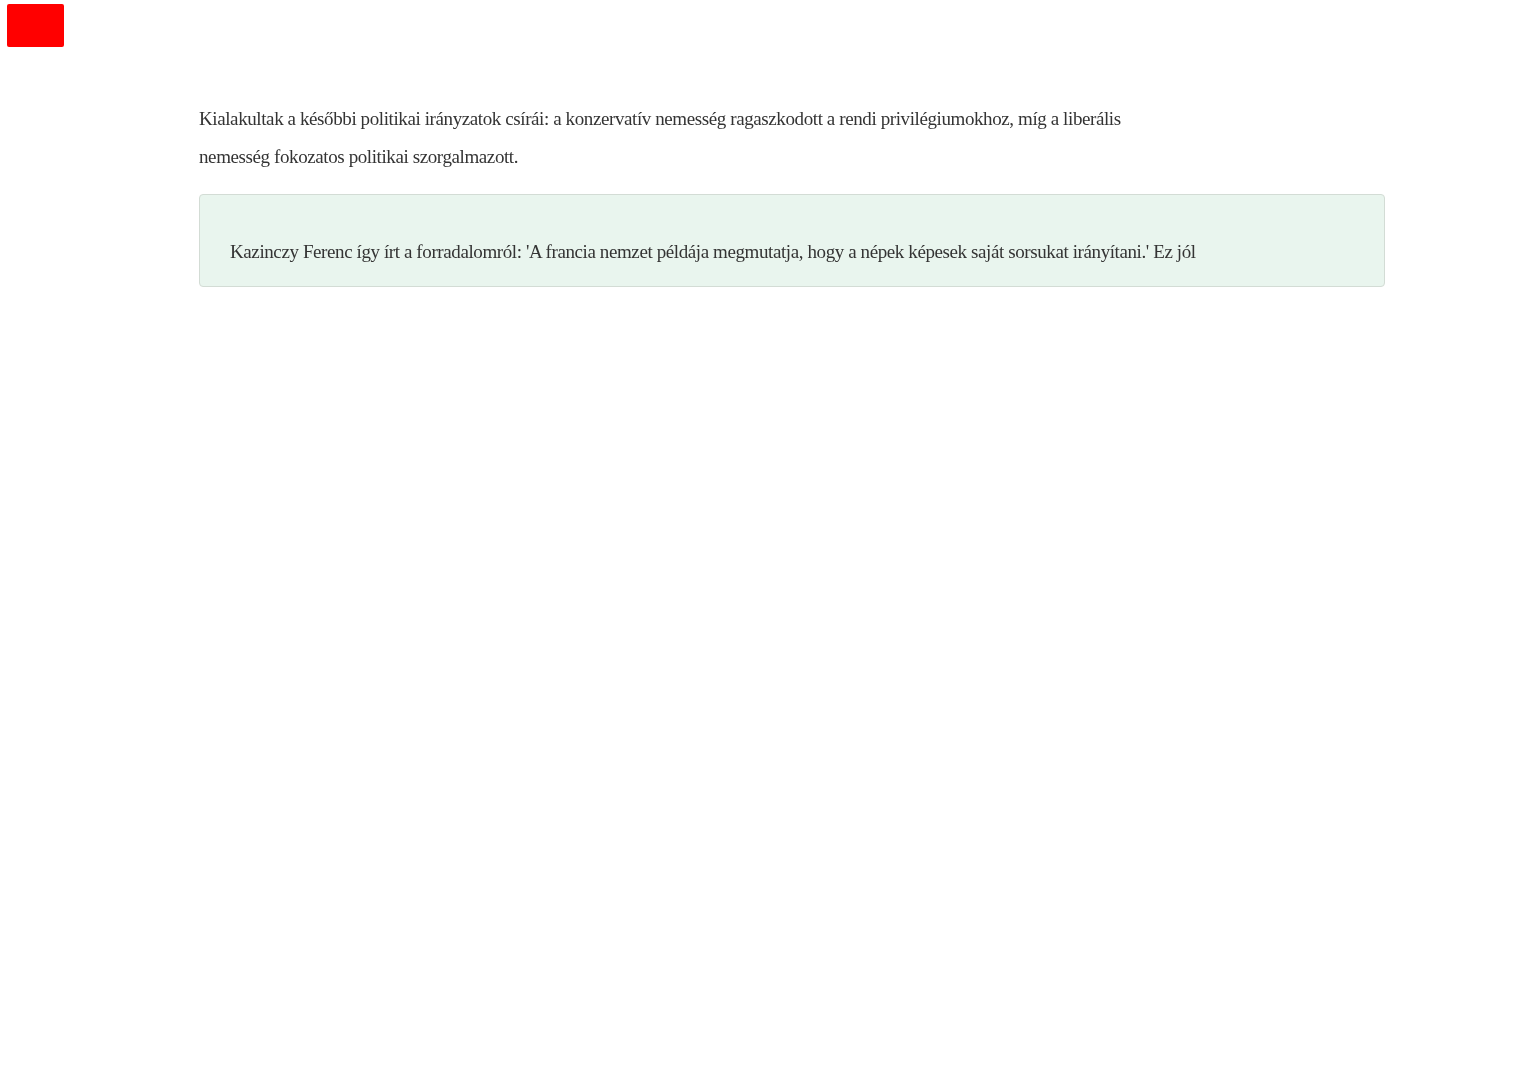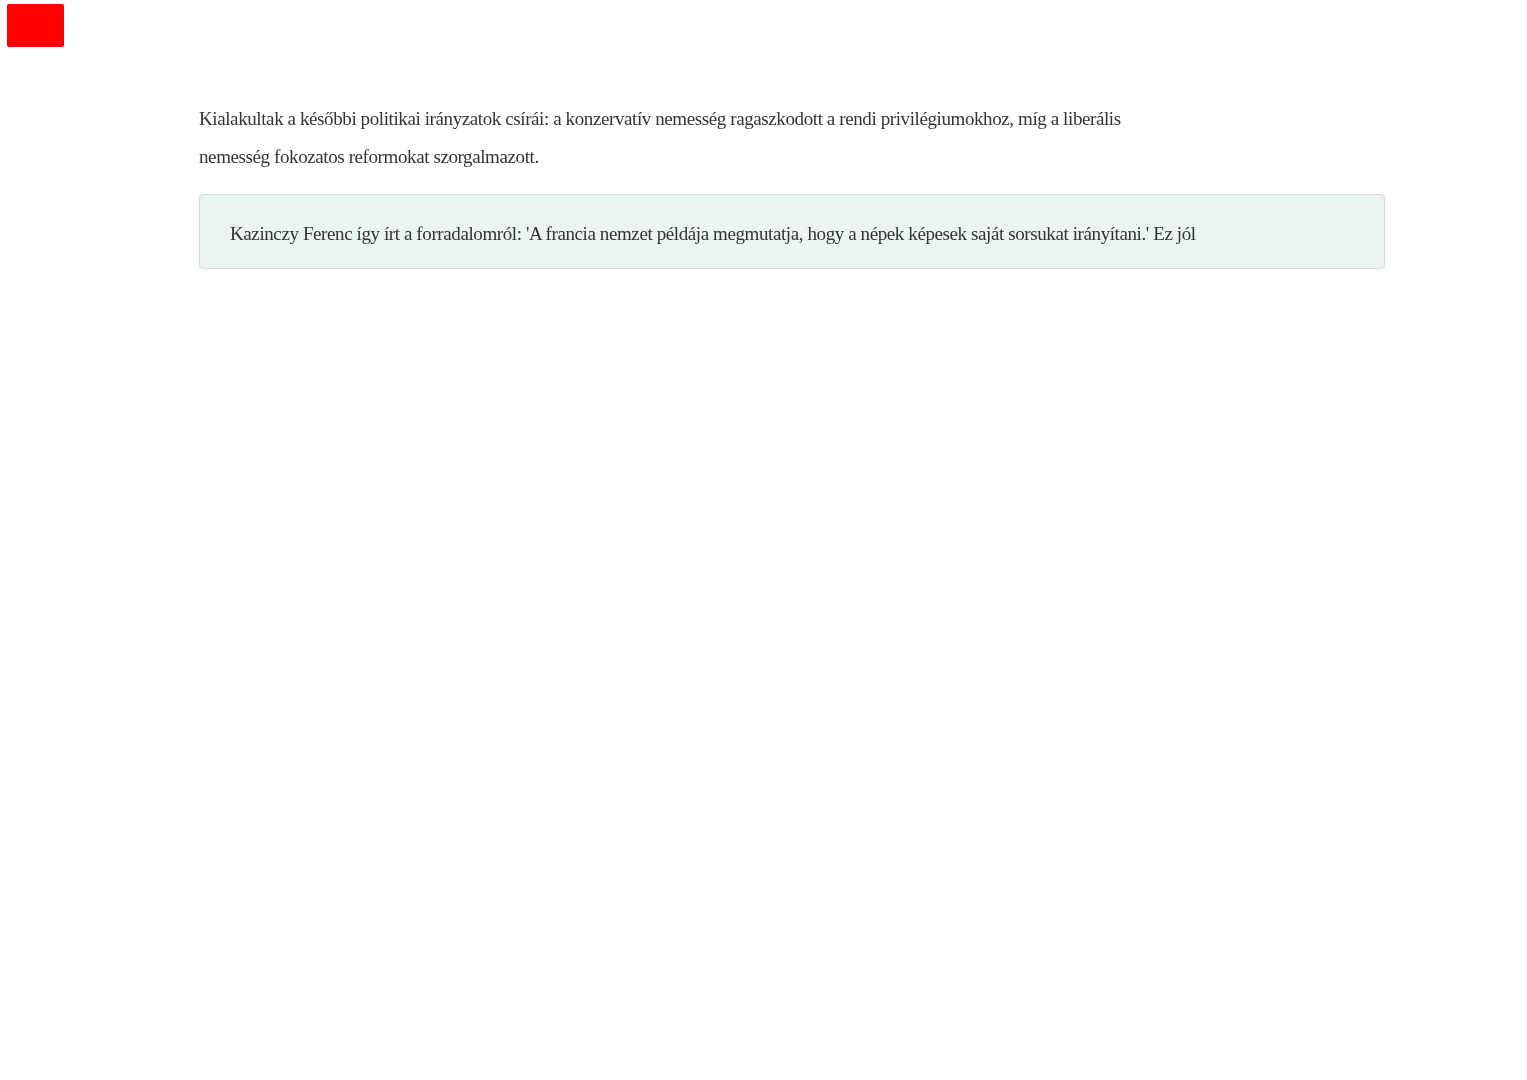--- a/index.html
+++ b/index.html
@@ -41,38 +41,38 @@
     display: block;
     white-space: nowrap;
   }
   .callout {
     box-sizing: border-box;
     width: 1186px;
     margin-top: 18px;
     background: var(--callout-bg, #e9f5ee);
     border: 1px solid var(--callout-border, #d3dcd5);
     border-radius: 4px;
-    padding: 22px 30px 18px 30px;
+    padding: 40px 30px 18px 30px;
     font-size: 19px;
     line-height: 33px;
     letter-spacing: -0.4px;
   }
 </style>
 </head>
 <body>
 
 <div class="page">
 
   <div class="red-marker"></div>
 
   <div class="content">
 
     <p class="paragraph">
       <span class="line">Kialakultak a későbbi politikai irányzatok csírái: a konzervatív nemesség ragaszkodott a rendi privilégiumokhoz, míg a liberális</span>
-      <span class="line">nemesség fokozatos reformokat szorgalmazott.</span>
+      <span class="line">nemesség fokozatos politikai szorgalmazott.</span>
     </p>
 
     <div class="callout">
       <span class="line">Kazinczy Ferenc így írt a forradalomról: 'A francia nemzet példája megmutatja, hogy a népek képesek saját sorsukat irányítani.' Ez jól</span>
     </div>
 
   </div>
 
 </div>
 

